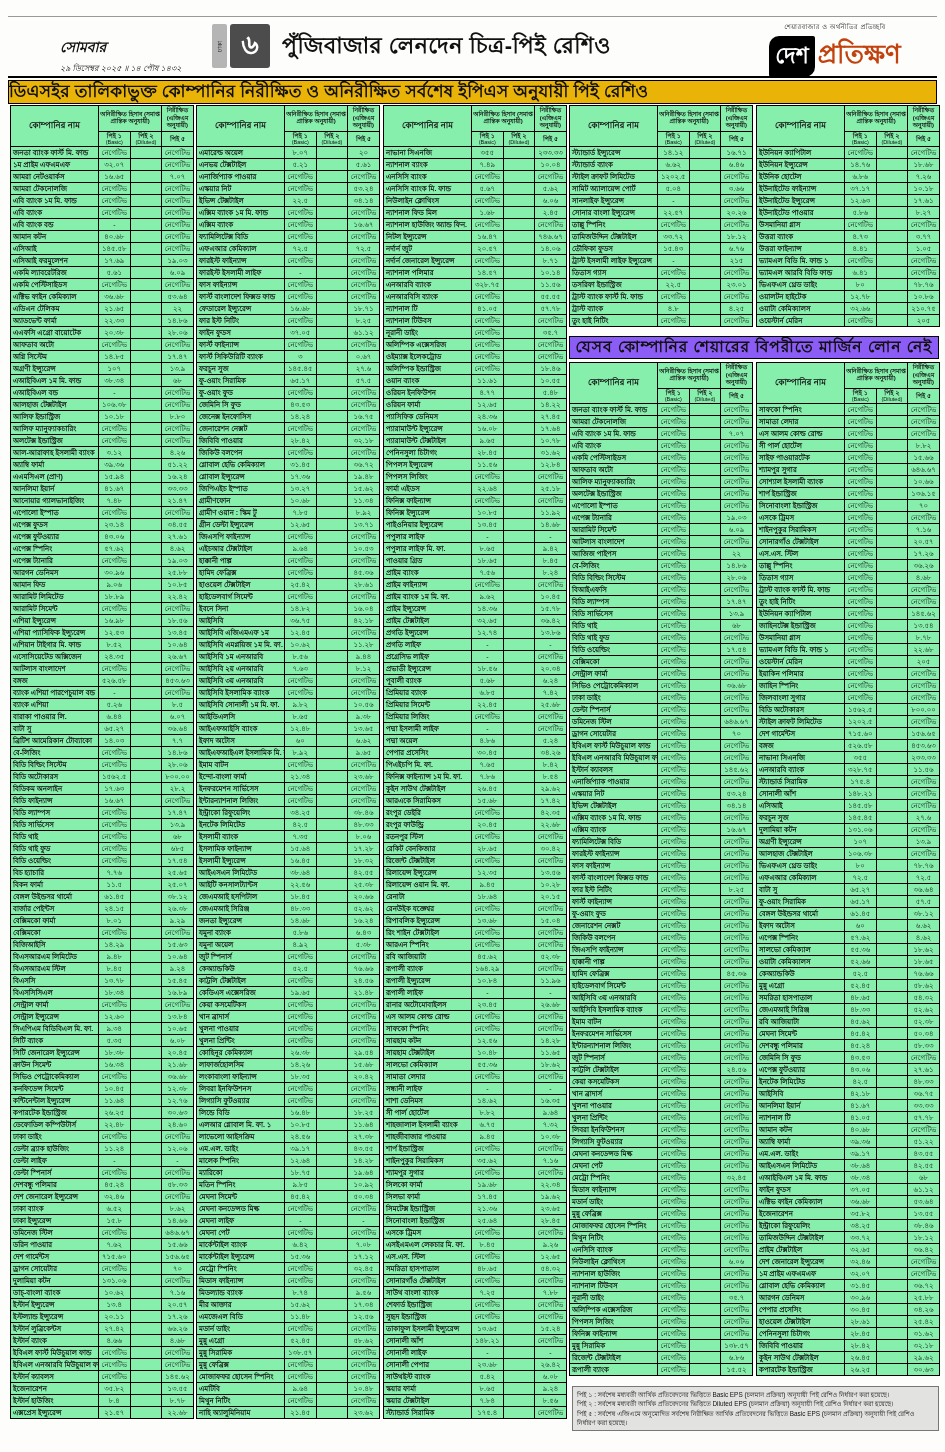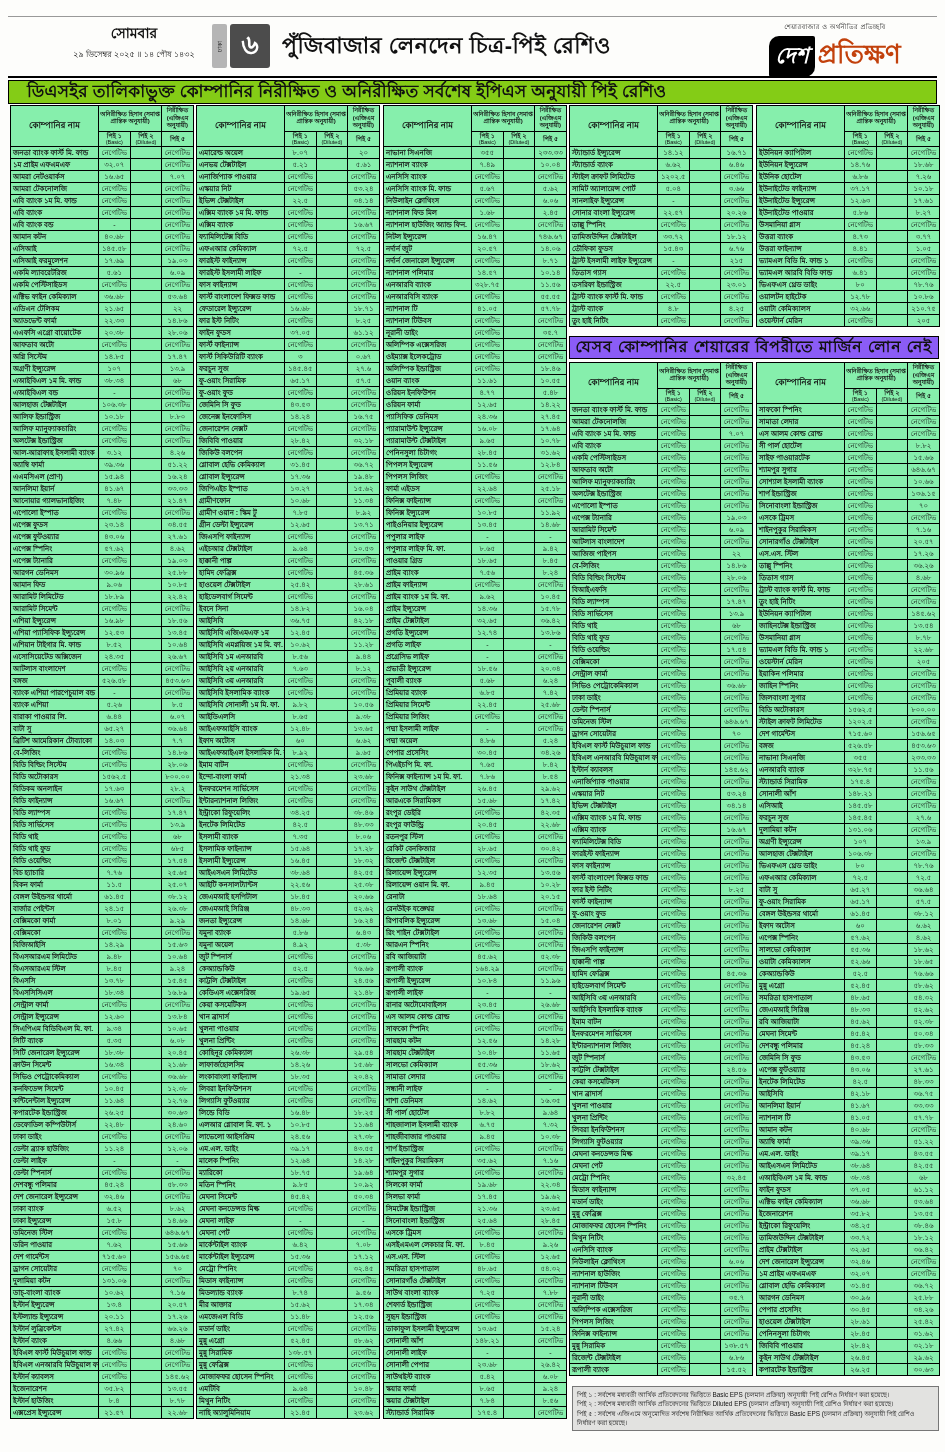--- a/index.html
+++ b/index.html
@@ -2,39 +2,39 @@
 <html><head>
 <meta charset="utf-8">
 <style>
   * { margin:0; padding:0; box-sizing:border-box; }
   html,body { background:#888; }
   #page { position:relative; width:945px; height:1452px; background:#fdfdfb; margin:0 auto;
           font-family:"Liberation Sans", sans-serif; color:#111; overflow:hidden; }
   
   #toprule { position:absolute; left:8px; top:16px; width:929px; height:1px; background:#999; }
   #masthead { position:absolute; left:0; top:22px; width:945px; height:52px; }
-  #date-block { position:absolute; left:60px; top:0; width:148px; text-align:center; }
+  #date-block { position:absolute; left:60px; top:14px; width:148px; text-align:left;font-style:italic; }
   #weekday { font-size:14px; font-weight:bold; }
   #dateline { font-size:8px; margin-top:2px; }
   #edition-tab { position:absolute; left:212px; top:2px; width:15px; height:44px; background:#b5b5b5;
                  color:#222; font-size:6px; display:flex; align-items:center; justify-content:center;
                  writing-mode:vertical-rl; transform:rotate(180deg); border-radius:2px; }
   #page-number-box { position:absolute; left:230px; top:2px; width:40px; height:44px; background:#4c4c4c;
                  color:#fff; font-size:27px; font-weight:bold; display:flex; align-items:center;
                  justify-content:center; border-radius:3px; }
   #section-title { position:absolute; left:282px; top:6px; font-size:22px; font-weight:bold; letter-spacing:0.5px; }
   #logo-block { position:absolute; right:10px; top:0; width:200px; text-align:center; }
   #logo-tagline { font-size:6.5px; letter-spacing:0.5px; }
   #logo-line { margin-top:1px; display:flex; align-items:center; justify-content:center; gap:3px; }
-  #logo-name-box { background:#000; color:#fff; font-size:22px; font-weight:bold; padding:2px 6px; border-radius:10px 2px 10px 2px;font-style:italic; }
+  #logo-name-box { background:#000; color:#fff; font-size:22px; font-weight:bold; padding:2px 6px; border-radius:10px 2px 10px 2px; }
   #logo-name-rest { color:#c2410c; font-size:26px; font-weight:bold; }
   #headrule { position:absolute; left:8px; top:76px; width:929px; height:2px; background:#000; }
   
   #headline-box { position:absolute; left:8px; top:80px; width:929px; height:24px; border:1.5px solid #000;
-                  display:flex; align-items:center; padding-left:18px; background:#84cc16; }
+                  display:flex; align-items:center; padding-left:0; background:#eab308; }
   #headline-box span { font-size:17px; font-weight:bold; letter-spacing:0.2px; }
   
   .colgroup { position:absolute; top:105px; width:183px; }
   #colgroup-1 { left:10px; }  #colgroup-2 { left:196px; } #colgroup-3 { left:383px; }
   #colgroup-4 { left:569px; } #colgroup-5 { left:756px; }
   table.pe-table { border-collapse:collapse; width:100%; table-layout:fixed; background:#86efac; }
   .pe-table th, .pe-table td { border:0.6px solid #000; overflow:hidden; }
   .pe-table col.c-name { width:88px; } .pe-table col.c-v { width:31.6px; }
   th.h-name { font-size:8.5px; font-weight:bold; }
   th.h-group { font-size:6px; font-weight:bold; line-height:1.25; padding:1px 0; }

